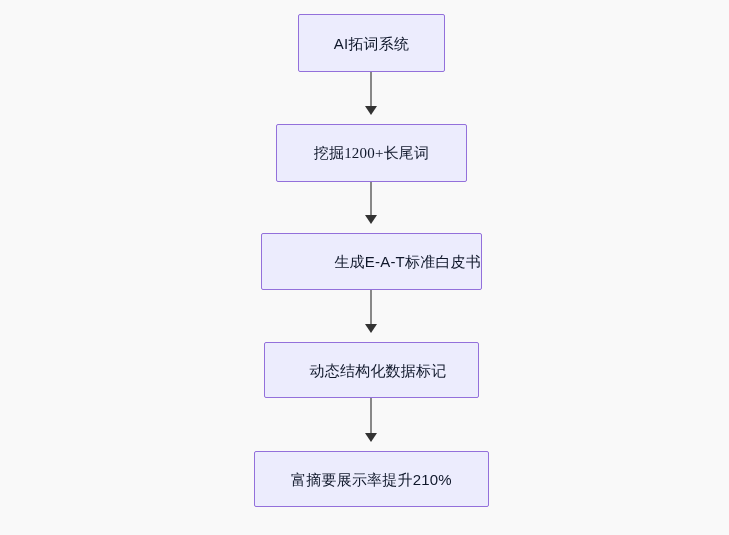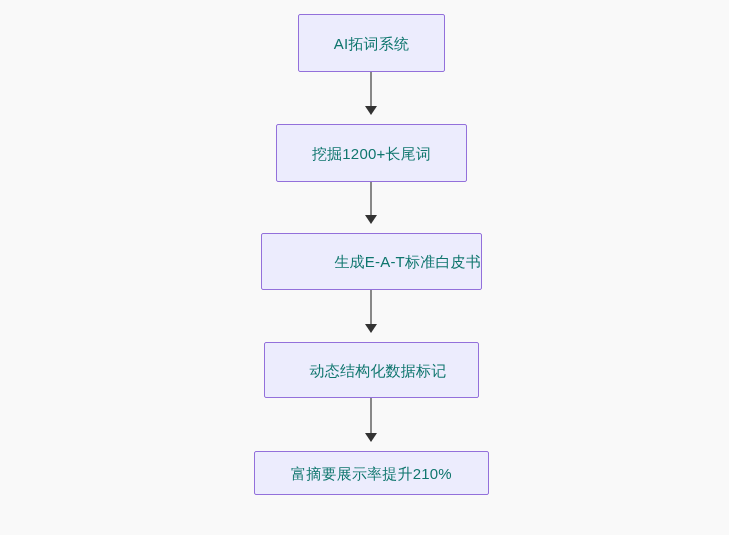--- a/index.html
+++ b/index.html
@@ -21,21 +21,21 @@
   }
   .node {
     position: absolute;
     box-sizing: border-box;
     background: #ececfd;
     border: 1.6px solid #9370db;
     border-radius: 2px;
     display: flex;
     align-items: center;
     justify-content: center;
-    color: #0f766e;
+    color: #0f172a;
     font-size: 15px;
     line-height: 1;
     letter-spacing: 0.2px;
     white-space: nowrap;
   }
   .node-label {
     display: block;
   }
   .edge {
     position: absolute;
@@ -76,29 +76,29 @@
 
   <div class="edge">
     <div class="edge-line" style="left:370px; top:398px; height:35px;"></div>
     <div class="edge-arrow" style="left:365px; top:433px;"></div>
   </div>
 
   <div class="node" style="left:298px; top:14px; width:147px; height:58px;">
     <span class="node-label">AI拓词系统</span>
   </div>
 
-  <div class="node" style="left:276px; top:124px; width:191px; height:58px;">
+  <div class="node" style="left:276px; top:124px; width:191px; height:58px;font-family:Liberation Serif, serif;">
     <span class="node-label">挖掘1200+长尾词</span>
   </div>
 
   <div class="node" style="left:261px; top:233px; width:221px; height:57px;justify-content:flex-end;">
     <span class="node-label">生成E-A-T标准白皮书</span>
   </div>
 
   <div class="node" style="left:264px; top:342px; width:215px; height:56px;padding-left:13px;">
     <span class="node-label">动态结构化数据标记</span>
   </div>
 
-  <div class="node" style="left:254px; top:451px; width:235px; height:44px;">
+  <div class="node" style="left:254px; top:451px; width:235px; height:56px;">
     <span class="node-label">富摘要展示率提升210%</span>
   </div>
 
 </div>
 
 </body></html>

